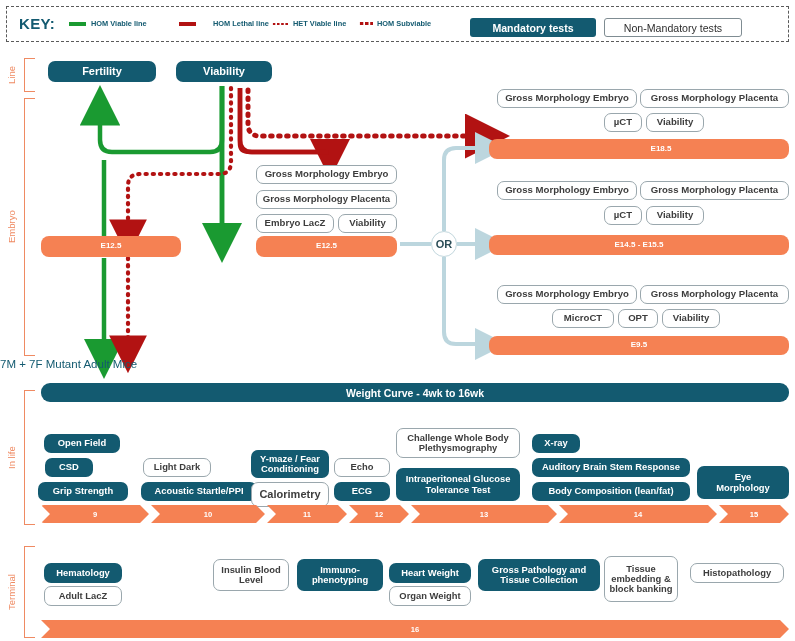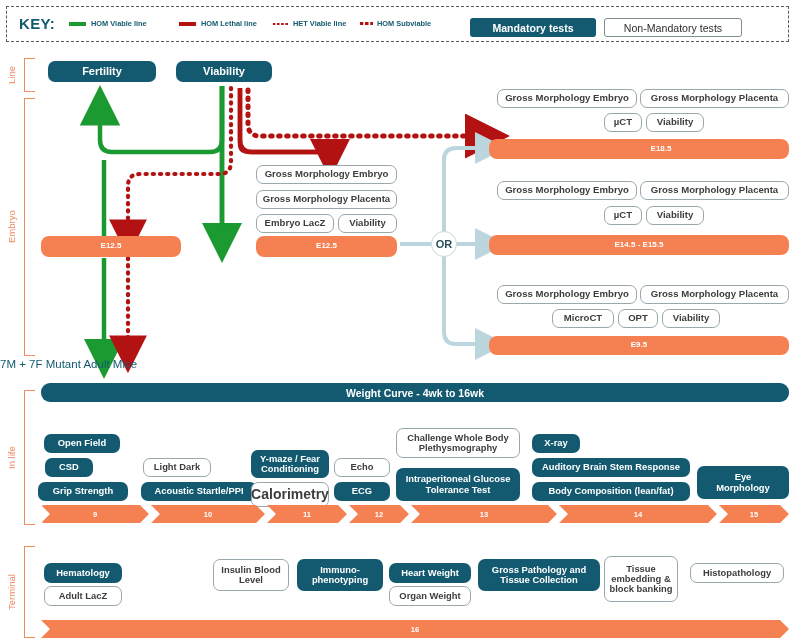--- a/index.html
+++ b/index.html
@@ -113,21 +113,21 @@
 
 <div id="root">
 
   <div id="keybar">
     <span id="keyword">KEY:</span>
 
     <span class="swatch sw-solid-green" style="left:62px;"></span>
     <span class="legitem" style="left:84px;">HOM Viable line</span>
 
     <span class="swatch sw-solid-red" style="left:172px;"></span>
-    <span class="legitem" style="left:194px;">HOM Lethal line</span>
+    <span class="legitem" style="left:206px;">HOM Lethal line</span>
 
     <span class="swatch sw-dot-red" style="left:265px;"></span>
     <span class="legitem" style="left:286px;">HET Viable line</span>
 
     <span class="swatch sw-bigdot-red" style="left:352px;top:14px;"></span>
     <span class="legitem" style="left:370px;">HOM Subviable</span>
 
     <div id="key-mand">Mandatory tests</div>
     <div id="key-nonmand">Non-Mandatory tests</div>
   </div>
@@ -216,21 +216,21 @@
 
   <div class="pill mand" style="left:44px; top:434px; width:76px; height:19px; font-size:9.4px;">Open Field</div>
   <div class="pill mand" style="left:45px; top:458px; width:48px; height:19px; font-size:9.4px;">CSD</div>
   <div class="pill mand" style="left:38px; top:482px; width:90px; height:19px; font-size:9.4px;">Grip Strength</div>
 
   <div class="pill nonmand" style="left:143px; top:458px; width:68px; height:19px; font-size:9.4px;">Light Dark</div>
   <div class="pill mand" style="left:141px; top:482px; width:116px; height:19px; font-size:9.4px;">Acoustic Startle/PPI</div>
 
   <div class="pill mand" style="left:251px; top:450px; width:78px; height:28px; font-size:9.4px;">Y-maze / Fear
 Conditioning</div>
-  <div class="pill nonmand" style="left:251px; top:482px; width:78px; height:25px; font-size:14px;">Calorimetry</div>
+  <div class="pill nonmand" style="left:251px; top:482px; width:78px; height:25px; font-size:11px;">Calorimetry</div>
 
   <div class="pill nonmand" style="left:334px; top:458px; width:56px; height:19px; font-size:9.4px;">Echo</div>
   <div class="pill mand" style="left:334px; top:482px; width:56px; height:19px; font-size:9.4px;">ECG</div>
 
   <div class="pill nonmand" style="left:396px; top:428px; width:124px; height:30px; font-size:9.4px;">Challenge Whole Body
 Plethysmography</div>
   <div class="pill mand" style="left:396px; top:468px; width:124px; height:33px; font-size:9.4px;">Intraperitoneal Glucose
 Tolerance Test</div>
 
   <div class="pill mand" style="left:532px; top:434px; width:48px; height:19px; font-size:9.4px;">X-ray</div>

